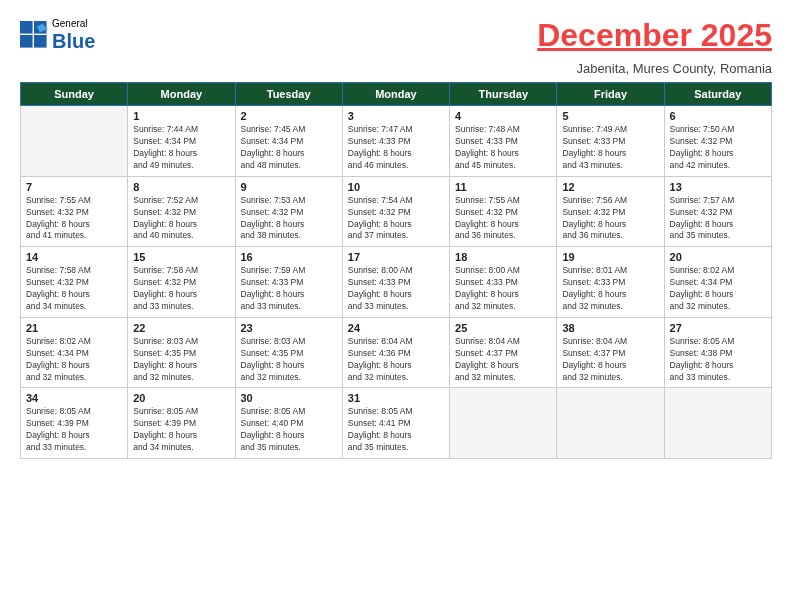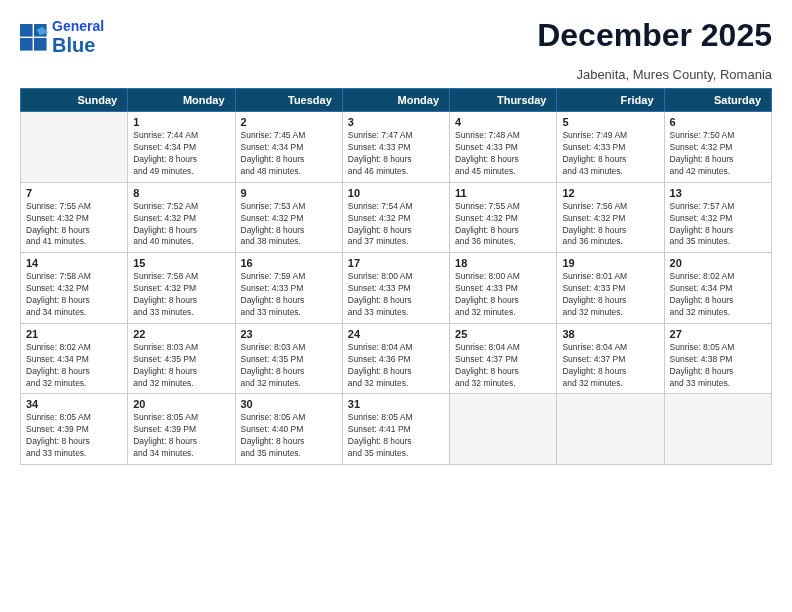--- a/index.html
+++ b/index.html
@@ -30,38 +30,39 @@
       width: 28px;
       height: 28px;
       margin-right: 4px;
     }
     .title-block {
       text-align: right;
     }
     .month-title {
       font-size: 32px;
       font-weight: bold;
-      color: #0f172a;
+      color: #ef4444;
       line-height: 1.1;
+      text-decoration: underline;
     }
     .subtitle {
       font-size: 13px;
       color: #444;
-      margin-top: 14px;
+      margin-top: 8px;
     }
     .calendar {
       width: 100%;
       border-collapse: collapse;
       border: 1px solid #bbb;
       font-size: 9.5px;
     }
     .calendar th {
-      background: #0c4a6e;
+      background: #14532d;
       color: #fff;
-      text-align: right;
+      text-align: center;
       padding: 5px 10px;
       font-size: 11px;
       font-weight: bold;
       border: 1px solid #2a6db5;
     }
     .calendar td {
       vertical-align: top;
       padding: 4px 5px;
       border: 1px solid #ccc;
       width: 108px;
@@ -97,21 +98,21 @@
       <svg class="logo-icon" viewBox="0 0 40 40">
         <rect x="0" y="0" width="18" height="18" fill="#1a5fa8"></rect>
         <rect x="0" y="20" width="18" height="18" fill="#1a5fa8"></rect>
         <rect x="20" y="0" width="18" height="18" fill="#1a5fa8"></rect>
         <polygon points="20,20 38,20 38,38 20,38" fill="#1a5fa8"></polygon>
         <polygon points="28,10 38,0 38,20 20,20 20,38 0,38" fill="white" opacity="0.0"></polygon>
 
         <polygon points="32,4 40,12 28,16 24,8" fill="#4a9fe0"></polygon>
       </svg>
       <div style="display:flex;flex-direction:column;line-height:1.15;">
-        <span style="font-size:14px;font-weight:bold;color:#1d4ed8;">General</span>
+        <span style="font-size:10px;font-weight:normal;color:#000000;">General</span>
         <span style="font-size:20px;font-weight:bold;color:#1a5fa8;">Blue</span>
       </div>
     </div>
     <div class="title-block">
       <div class="month-title">December 2025</div>
       <div class="subtitle">Jabenita, Mures County, Romania</div>
     </div>
   </div>
 
   <table class="calendar">

